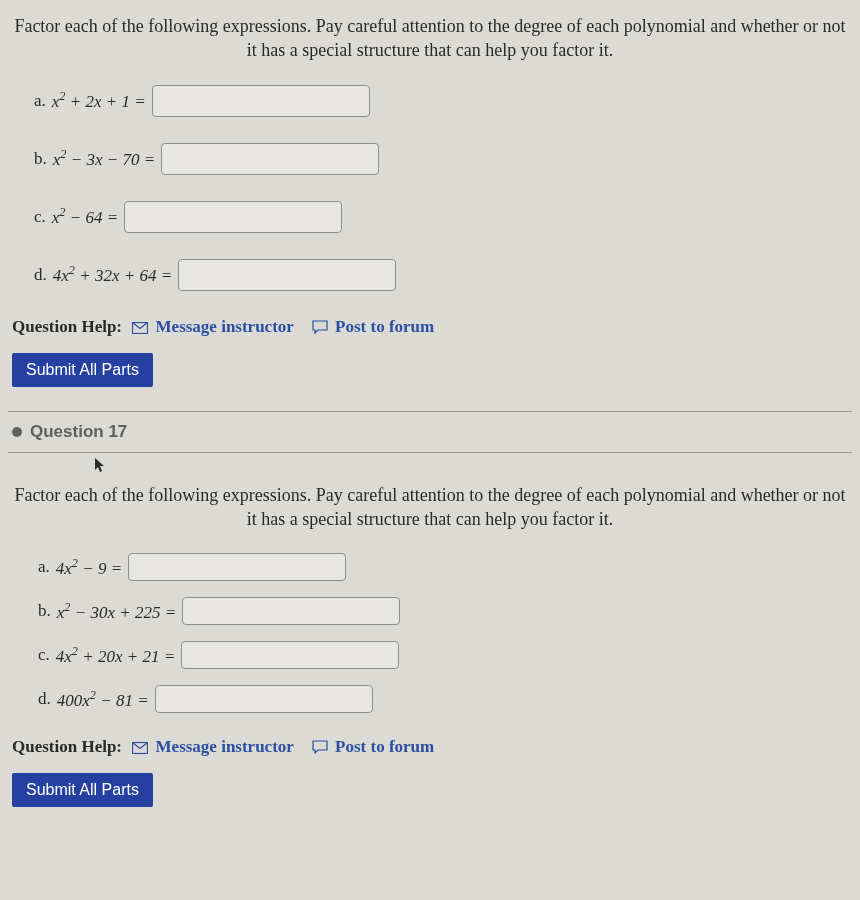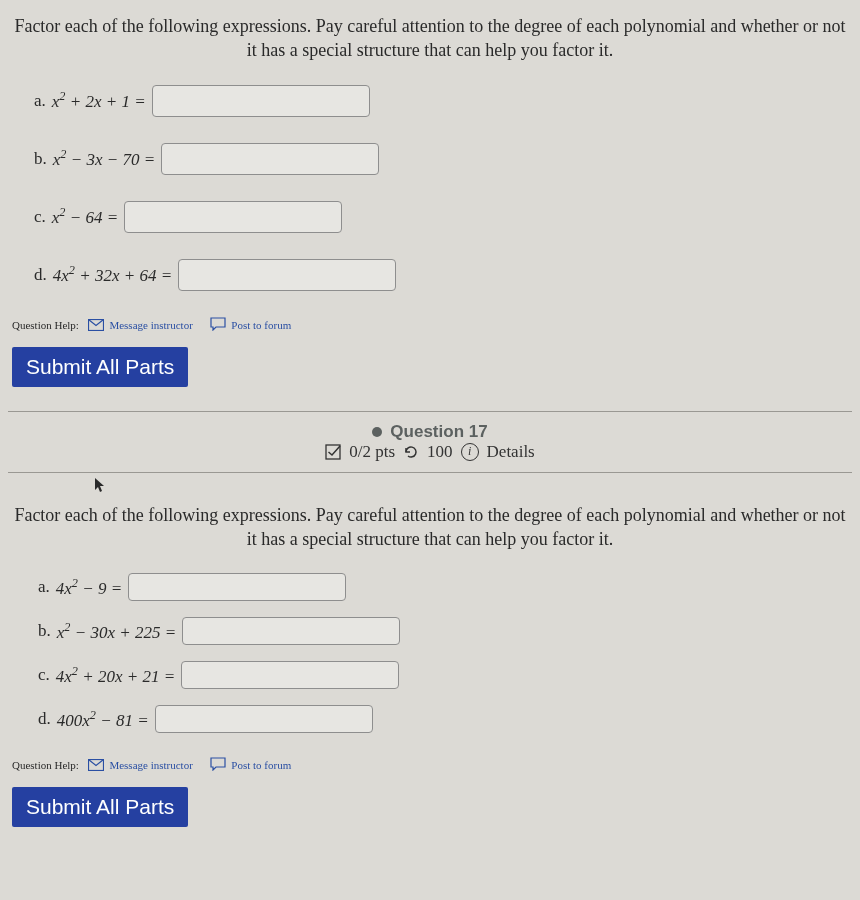--- a/index.html
+++ b/index.html
@@ -35,60 +35,60 @@
       width: 218px;
       height: 32px;
       border: 1px solid #8e8e8e;
       background: #e7e6e2;
       border-radius: 4px;
       margin-left: 6px;
       padding: 2px 6px;
       font-size: 15px;
     }
     .help-row {
-      font-size: 11px;
+      font-size: 17px;
       margin: 10px 0 14px 0;
+      font-weight: bold;
     }
     .help-label { margin-right: 6px; }
     .help-link {
       color: #2a4fa3;
       cursor: pointer;
       margin-right: 14px;
     }
     .help-icon {
       display: inline-block;
       vertical-align: -2px;
       margin-right: 3px;
     }
     .submit-btn {
       background: #2540a1;
       color: #fff;
       border: none;
       padding: 8px 14px;
-      font-size: 21px;
+      font-size: 16px;
       cursor: pointer;
       border-radius: 2px;
       font-family: Arial, sans-serif;
       font-weight: 500;
     }
     .q-divider-top {
       border-top: 1px solid #9a9893;
       margin-top: 24px;
     }
     .q-header {
       display: flex;
       justify-content: space-between;
       align-items: center;
       padding: 10px 4px;
       border-bottom: 1px solid #9a9893;
       font-family: Arial, sans-serif;
       font-size: 17px;
       font-weight: 600;
       color: #5c6160;
-      flex-direction: column;
     }
     .q-header-left { display: flex; align-items: center; gap: 8px; }
     .q-dot { width:10px; height:10px; border-radius:50%; background:#5c6160; }
     .q-header-right {
       display: flex; align-items: center; gap: 8px;
       font-weight: 400;
       color: #333;
       font-family: "Times New Roman", serif;
     }
     .pts-icon, .attempts-icon, .info-icon {
@@ -165,40 +165,20 @@
 
   <button class="submit-btn">Submit All Parts</button>
 </div>
 
 <div class="q-divider-top"></div>
 <div class="q-header">
   <div class="q-header-left">
     <span class="q-dot"></span>
     <span>Question 17</span>
   </div>
-  <div class="q-header-right">
-    <span class="pts-icon">
-      <svg width="16" height="16" viewBox="0 0 16 16">
-          <rect x="1" y="1" width="14" height="14" fill="none" stroke="#333" stroke-width="1.3"></rect>
-          <path d="M3.5 8 L7 11 L15 2" fill="none" stroke="#333" stroke-width="1.5"></path>
-        </svg>
-    </span>
-    <span>0/2 pts</span>
-    <span class="attempts-icon">
-      <svg width="16" height="16" viewBox="0 0 16 16">
-          <path d="M3 8 A5 5 0 1 1 5 12" fill="none" stroke="#333" stroke-width="1.5"></path>
-          <path d="M3 4 L3 8 L7 8" fill="none" stroke="#333" stroke-width="1.5"></path>
-        </svg>
-    </span>
-    <span>100</span>
-    <span class="info-icon">
-        <span class="info-circle">i</span>
-      </span>
-    <span class="details-link">Details</span>
-  </div>
 </div>
 
 <div class="cursor-arrow">
   <svg width="12" height="16" viewBox="0 0 12 16">
       <path d="M1 1 L1 13 L4 10 L6 15 L8 14 L6 9 L10 9 Z" fill="#2a2a2a"></path>
     </svg>
 </div>
 
 <div class="q-body q17">
   <p class="instructions">Factor each of the following expressions. Pay careful attention to the degree of each polynomial and whether or not it has a special structure that can help you factor it.</p>

